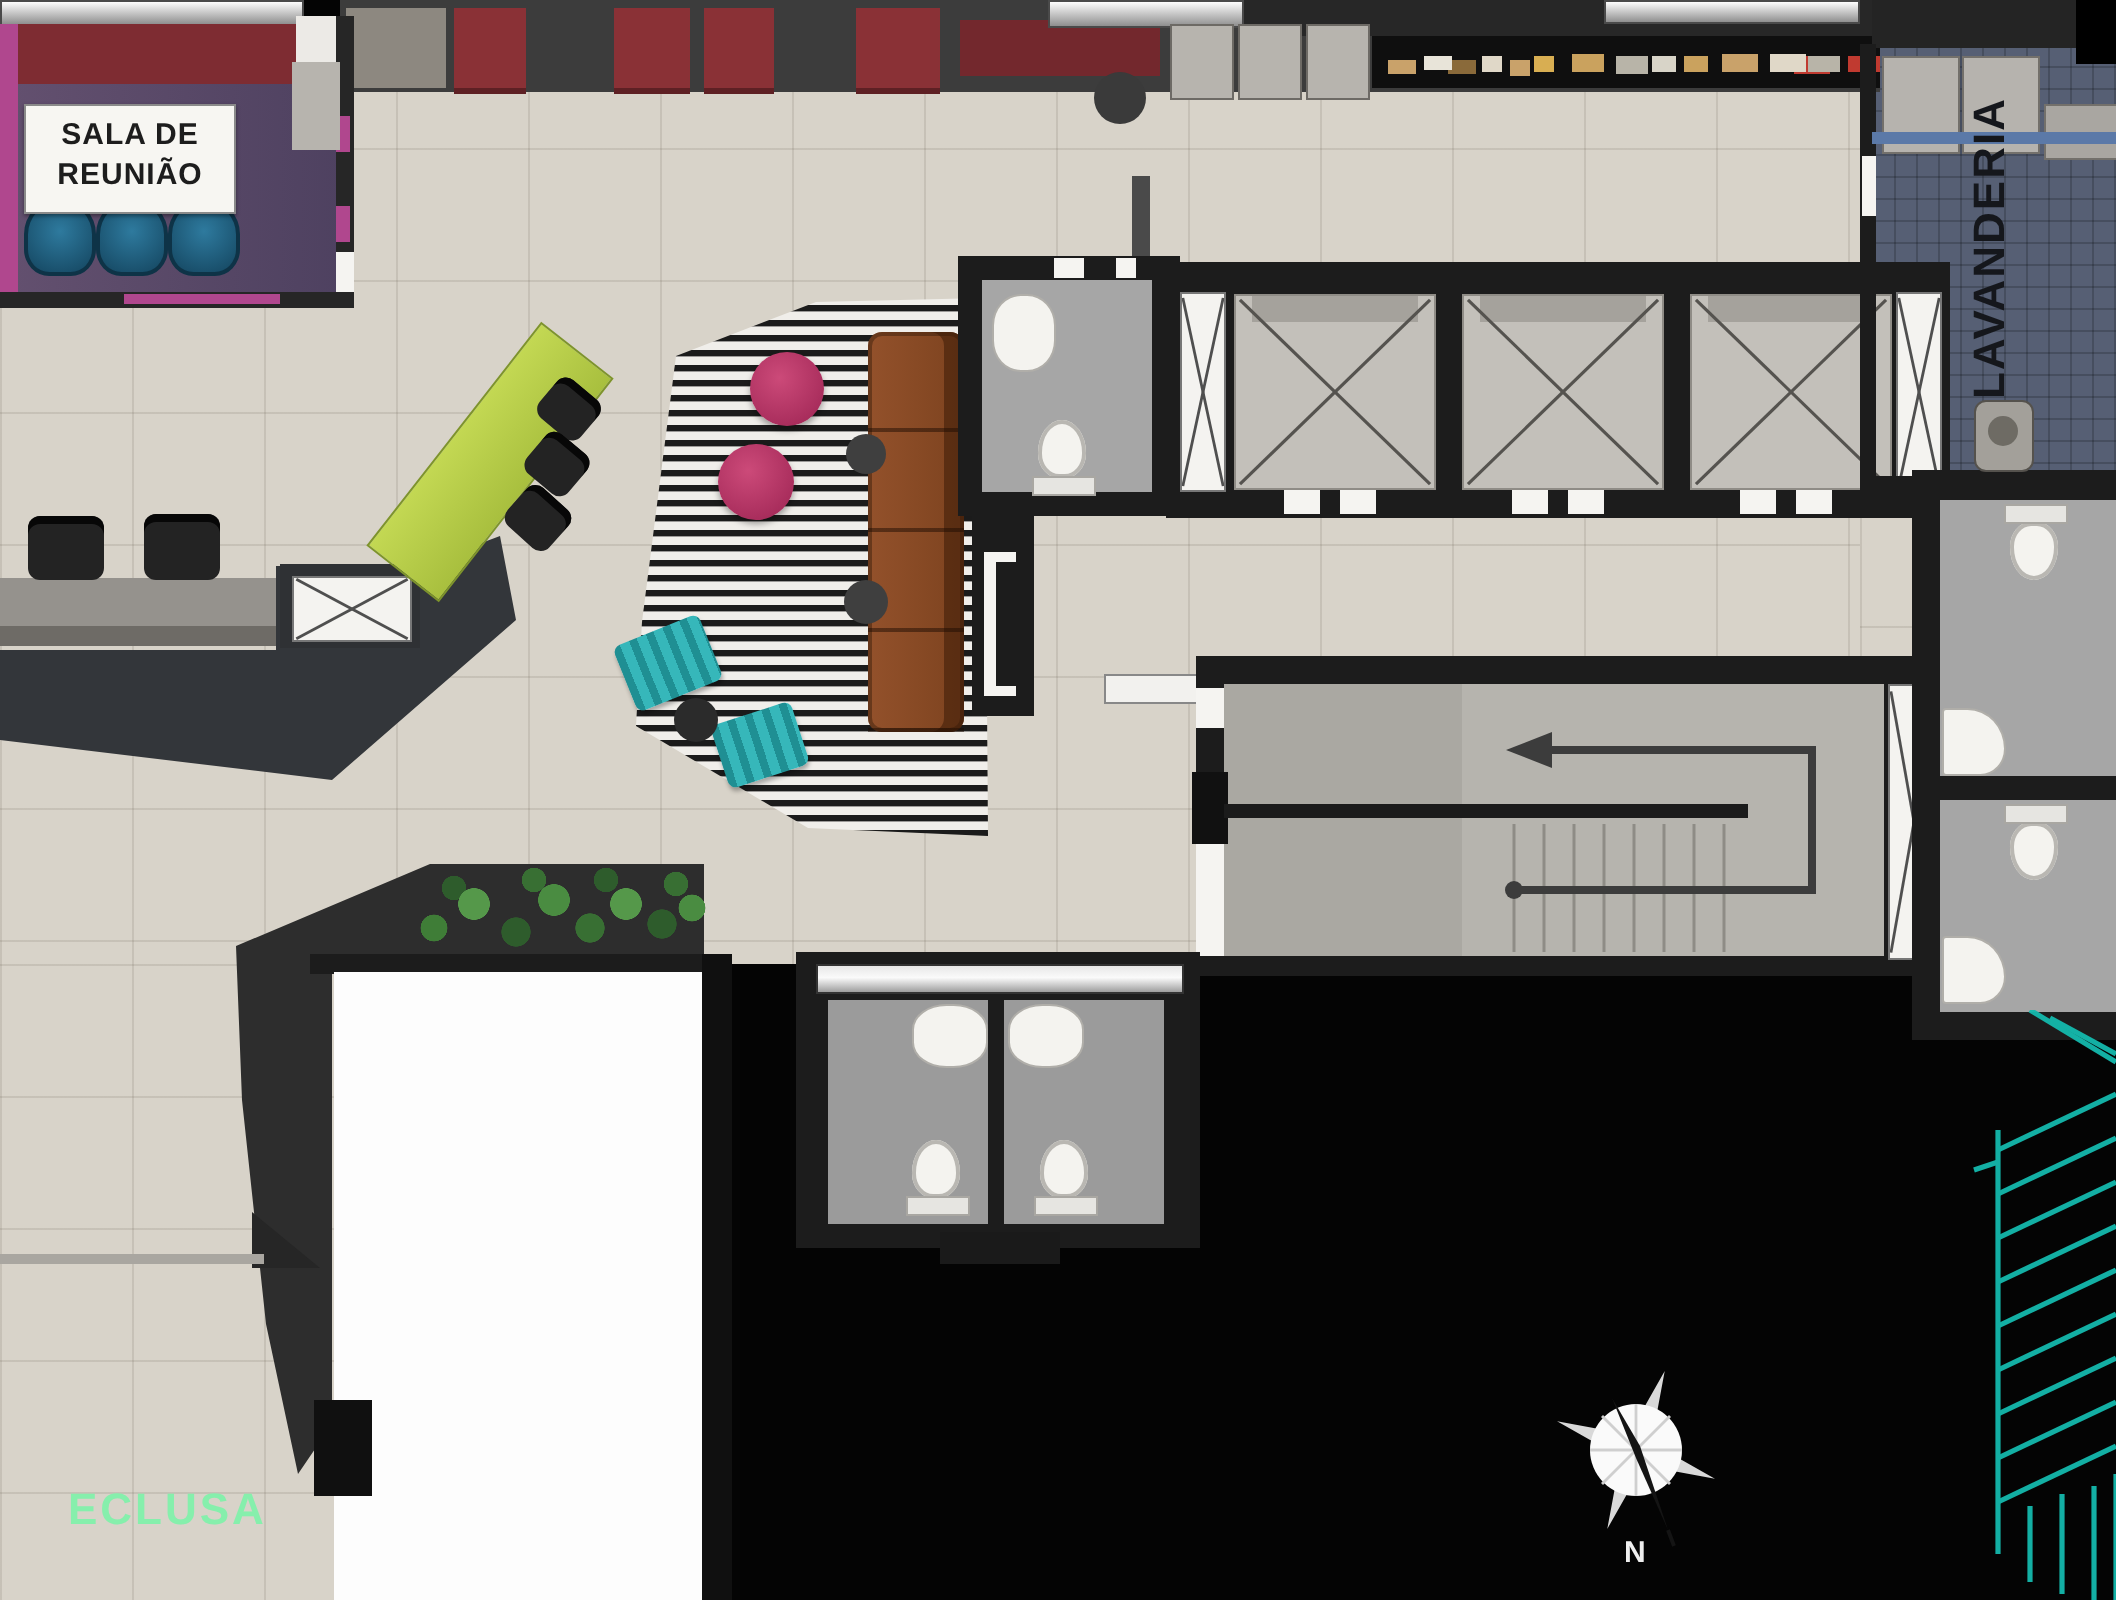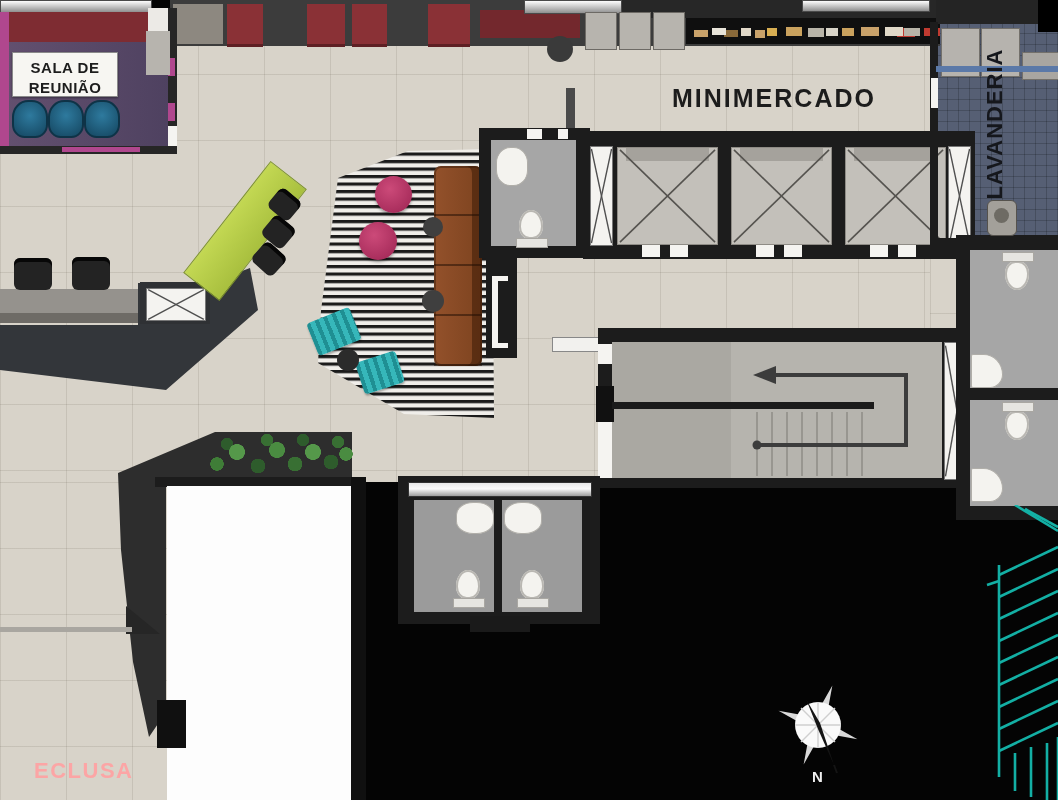--- a/index.html
+++ b/index.html
@@ -58,21 +58,21 @@
   .sidetable{background:#3f3f3f;border-radius:50%;}
   .greendesk{background:linear-gradient(90deg,#c3d853,#a8bf3e);border:1px solid #7e942c;}
   .counter{background:linear-gradient(180deg,#95928d 0 70%,#6e6b66 70% 100%);}
   .mirror{background:linear-gradient(180deg,#e8e8e8,#fafafa 45%,#9e9e9e);border:1px solid #333;}
   .console{background:#f2f1ee;border:1px solid #888;}
   
   .biglabel{font-weight:700;font-size:25px;letter-spacing:2px;color:var(--text-dark);}
   .roombox{background:#f7f6f2;border:1px solid #8a8a8a;box-shadow:0 1px 2px rgba(0,0,0,.4);
     text-align:center;font-weight:700;font-size:15px;line-height:20px;letter-spacing:.5px;color:#1d1d1d;padding-top:5px;box-sizing:border-box;}
   .vtext{transform:rotate(-90deg);text-align:center;font-size:22px;font-weight:700;letter-spacing:1px;color:#15171c;}
-  .eclusa{font-weight:700;font-size:22px;letter-spacing:1.5px;color:#fca5a5;margin-top:16px;}
+  .eclusa{font-weight:700;font-size:22px;letter-spacing:1.5px;color:#86efac;}
   .north{color:#efefef;font-size:15px;font-weight:700;}
   .prod{position:absolute;}
   .foliage{background:
     radial-gradient(circle 11px at 14px 38px,#3f7d37 0 60%,transparent 62%),
     radial-gradient(circle 13px at 34px 26px,#55984a 0 60%,transparent 62%),
     radial-gradient(circle 12px at 55px 40px,#2e5c2c 0 60%,transparent 62%),
     radial-gradient(circle 13px at 74px 24px,#4a8c41 0 60%,transparent 62%),
     radial-gradient(circle 12px at 92px 38px,#386f33 0 60%,transparent 62%),
     radial-gradient(circle 13px at 110px 26px,#55984a 0 60%,transparent 62%),
     radial-gradient(circle 12px at 128px 36px,#2e5c2c 0 60%,transparent 62%),
@@ -126,26 +126,25 @@
   <div class="a" style="left:168px;top:58px;width:7px;height:18px;background:var(--pink-accent)"></div>
   <div class="a" style="left:168px;top:103px;width:7px;height:18px;background:var(--pink-accent)"></div>
   <div class="a w" style="left:168px;top:126px;width:9px;height:20px"></div>
   <div class="a" style="left:0;top:146px;width:177px;height:8px;background:#262626"></div>
   <div class="a" style="left:62px;top:147px;width:78px;height:5px;background:var(--pink-accent)"></div>
   <div class="a" style="left:148px;top:8px;width:20px;height:24px;background:#eceae6"></div>
   <div class="a" style="left:146px;top:31px;width:24px;height:44px;background:#b7b4ae"></div>
   <div class="a bluechair" style="left:12px;top:100px;width:32px;height:34px"></div>
   <div class="a bluechair" style="left:48px;top:100px;width:32px;height:34px"></div>
   <div class="a bluechair" style="left:84px;top:100px;width:32px;height:34px"></div>
-  <div class="a roombox" style="left:12px;top:52px;width:106px;height:45px">
+  <div class="a roombox" style="left:12px;top:52px;width:106px;height:55px">
     <div>SALA DE</div>
     <div>REUNIÃO</div>
   </div>
 
-  <div class="a biglabel" style="left:672px;top:84px">MINIMERCADO</div>
   <div class="a" style="left:566px;top:88px;width:9px;height:46px;background:#4a4a4a"></div>
 
   <svg class="a" style="left:310px;top:145px" width="195" height="278" viewBox="0 0 195 278">
     <defs>
       <pattern id="rugstripe" width="8" height="7.5" patternUnits="userSpaceOnUse">
         <rect width="8" height="7.5" fill="#f0eeea"></rect>
           <rect width="8" height="3.2" fill="#1b1b1b"></rect>
       </pattern>
     </defs>
     <polygon points="28,33 98,6 182,4 184,273 94,269 8,218 11,166" fill="url(#rugstripe)"></polygon>

